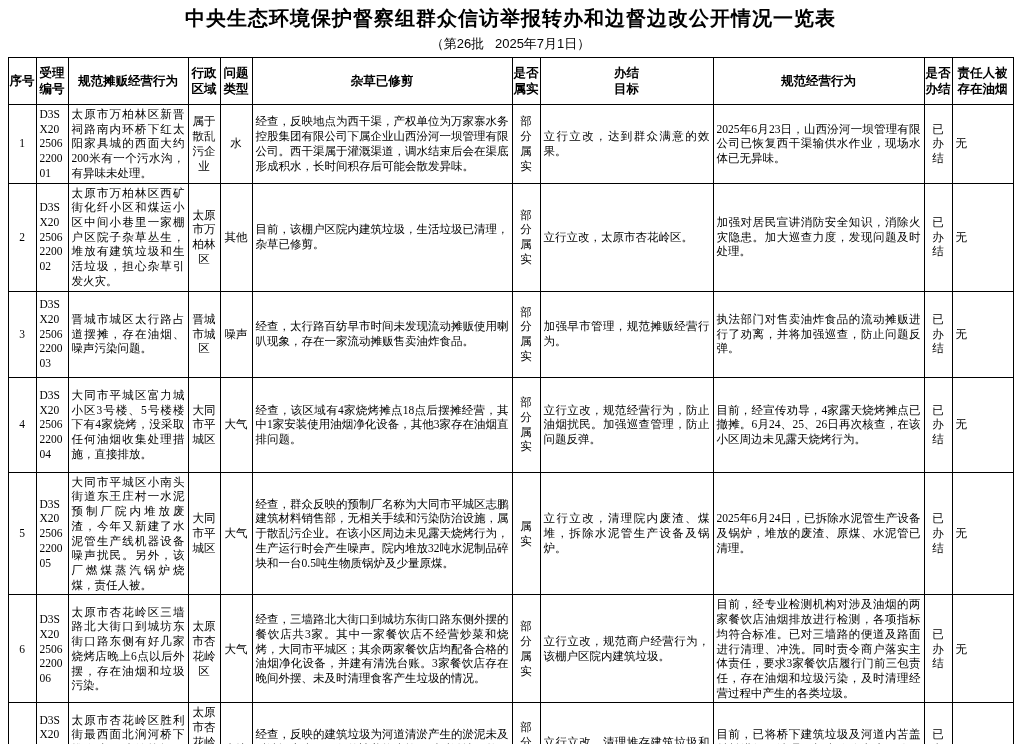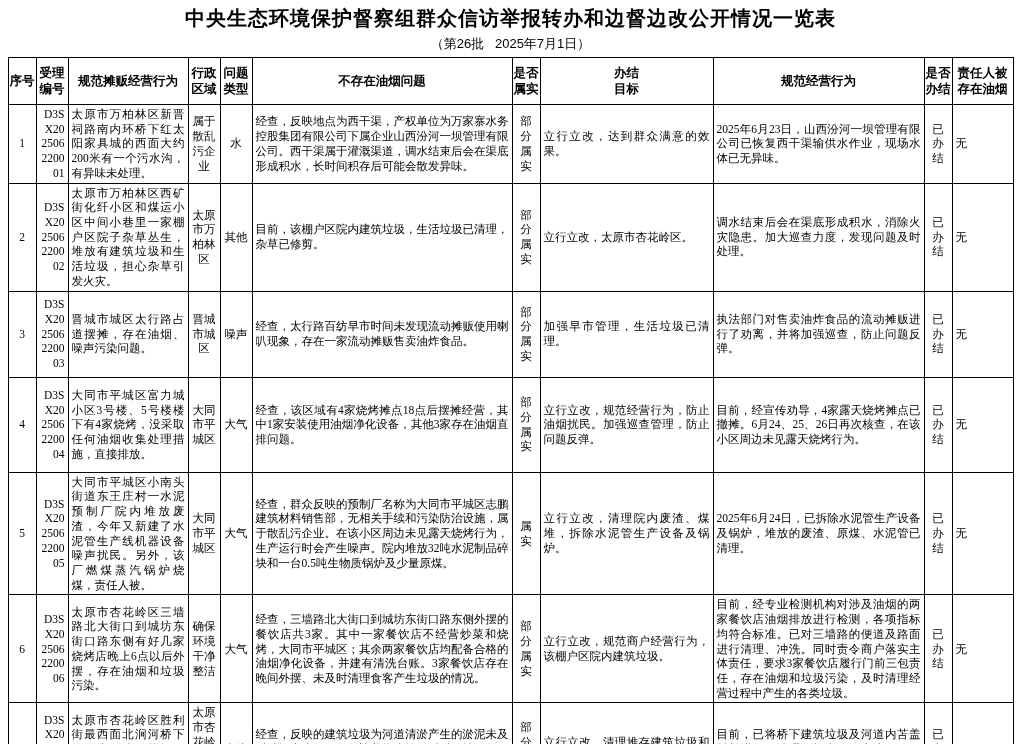--- a/index.html
+++ b/index.html
@@ -29,21 +29,21 @@
     padding: 2px 3px;
     overflow: hidden;
   }
   table.report th {
     font-family: "Liberation Sans", "DejaVu Sans", sans-serif;
     font-weight: bold; text-align: center;
     font-size: 12.5px; white-space: pre-line;
     padding: 2px 1px;
   }
   td.c { text-align: center; padding: 2px 1px; }
-  td.id { text-align: right; word-break: break-all; font-size: 11px; padding: 2px 1px; }
+  td.id { text-align: left; word-break: break-all; font-size: 11px; padding: 2px 1px; }
   td.t { text-align: left; text-align: justify; }
 </style>
 </head>
 <body>
 
 <div class="page-title">中央生态环境保护督察组群众信访举报转办和边督边改公开情况一览表</div>
 <div class="page-subtitle">（第26批   2025年7月1日）</div>
 
 <table class="report">
   <colgroup>
@@ -62,21 +62,21 @@
   <thead>
     <tr style="height:47px">
       <th>序号</th>
       <th>受理
 编号</th>
       <th>规范摊贩经营行为</th>
       <th>行政
 区域</th>
       <th>问题
 类型</th>
-      <th>不存在油烟问题</th>
+      <th>杂草已修剪</th>
       <th>是否
 属实</th>
       <th>办结
 目标</th>
       <th>规范经营行为</th>
       <th>是否
 办结</th>
       <th>责任人被
 存在油烟</th>
     </tr>
@@ -97,33 +97,33 @@
     </tr>
     <tr style="height:92px">
       <td class="c">2</td>
       <td class="id">D3SX202506220002</td>
       <td class="t">太原市万柏林区西矿街化纤小区和煤运小区中间小巷里一家棚户区院子杂草丛生，堆放有建筑垃圾和生活垃圾，担心杂草引发火灾。</td>
       <td class="c">太原市万柏林区</td>
       <td class="c">其他</td>
       <td class="t">目前，该棚户区院内建筑垃圾，生活垃圾已清理，杂草已修剪。</td>
       <td class="c">部分属实</td>
       <td class="t">立行立改，太原市杏花岭区。</td>
-      <td class="t">调水结束后会在渠底形成积水，消除火灾隐患。加大巡查力度，发现问题及时处理。</td>
+      <td class="t">加强对居民宣讲消防安全知识，消除火灾隐患。加大巡查力度，发现问题及时处理。</td>
       <td class="c">已办结</td>
       <td class="t">无</td>
     </tr>
     <tr style="height:86px">
       <td class="c">3</td>
       <td class="id">D3SX202506220003</td>
       <td class="t">晋城市城区太行路占道摆摊，存在油烟、噪声污染问题。</td>
       <td class="c">晋城市城区</td>
       <td class="c">噪声</td>
       <td class="t">经查，太行路百纺早市时间未发现流动摊贩使用喇叭现象，存在一家流动摊贩售卖油炸食品。</td>
       <td class="c">部分属实</td>
-      <td class="t">加强早市管理，生活垃圾已清理。</td>
+      <td class="t">加强早市管理，规范摊贩经营行为。</td>
       <td class="t">执法部门对售卖油炸食品的流动摊贩进行了劝离，并将加强巡查，防止问题反弹。</td>
       <td class="c">已办结</td>
       <td class="t">无</td>
     </tr>
     <tr style="height:95px">
       <td class="c">4</td>
       <td class="id">D3SX202506220004</td>
       <td class="t">大同市平城区富力城小区3号楼、5号楼楼下有4家烧烤，没采取任何油烟收集处理措施，直接排放。</td>
       <td class="c">大同市平城区</td>
       <td class="c">大气</td>
@@ -144,21 +144,21 @@
       <td class="c">属实</td>
       <td class="t">立行立改，清理院内废渣、煤堆，拆除水泥管生产设备及锅炉。</td>
       <td class="t">2025年6月24日，已拆除水泥管生产设备及锅炉，堆放的废渣、原煤、水泥管已清理。</td>
       <td class="c">已办结</td>
       <td class="t">无</td>
     </tr>
     <tr style="height:105px">
       <td class="c">6</td>
       <td class="id">D3SX202506220006</td>
       <td class="t">太原市杏花岭区三墙路北大街口到城坊东街口路东侧有好几家烧烤店晚上6点以后外摆，存在油烟和垃圾污染。</td>
-      <td class="c">确保环境干净整洁</td>
+      <td class="c">太原市杏花岭区</td>
       <td class="c">大气</td>
       <td class="t">经查，三墙路北大街口到城坊东街口路东侧外摆的餐饮店共3家。其中一家餐饮店不经营炒菜和烧烤，大同市平城区；其余两家餐饮店均配备合格的油烟净化设备，并建有清洗台账。3家餐饮店存在晚间外摆、未及时清理食客产生垃圾的情况。</td>
       <td class="c">部分属实</td>
       <td class="t">立行立改，规范商户经营行为，该棚户区院内建筑垃圾。</td>
       <td class="t">目前，经专业检测机构对涉及油烟的两家餐饮店油烟排放进行检测，各项指标均符合标准。已对三墙路的便道及路面进行清理、冲洗。同时责令商户落实主体责任，要求3家餐饮店履行门前三包责任，存在油烟和垃圾污染，及时清理经营过程中产生的各类垃圾。</td>
       <td class="c">已办结</td>
       <td class="t">无</td>
     </tr>
     <tr style="height:85px">
       <td class="c">7</td>

